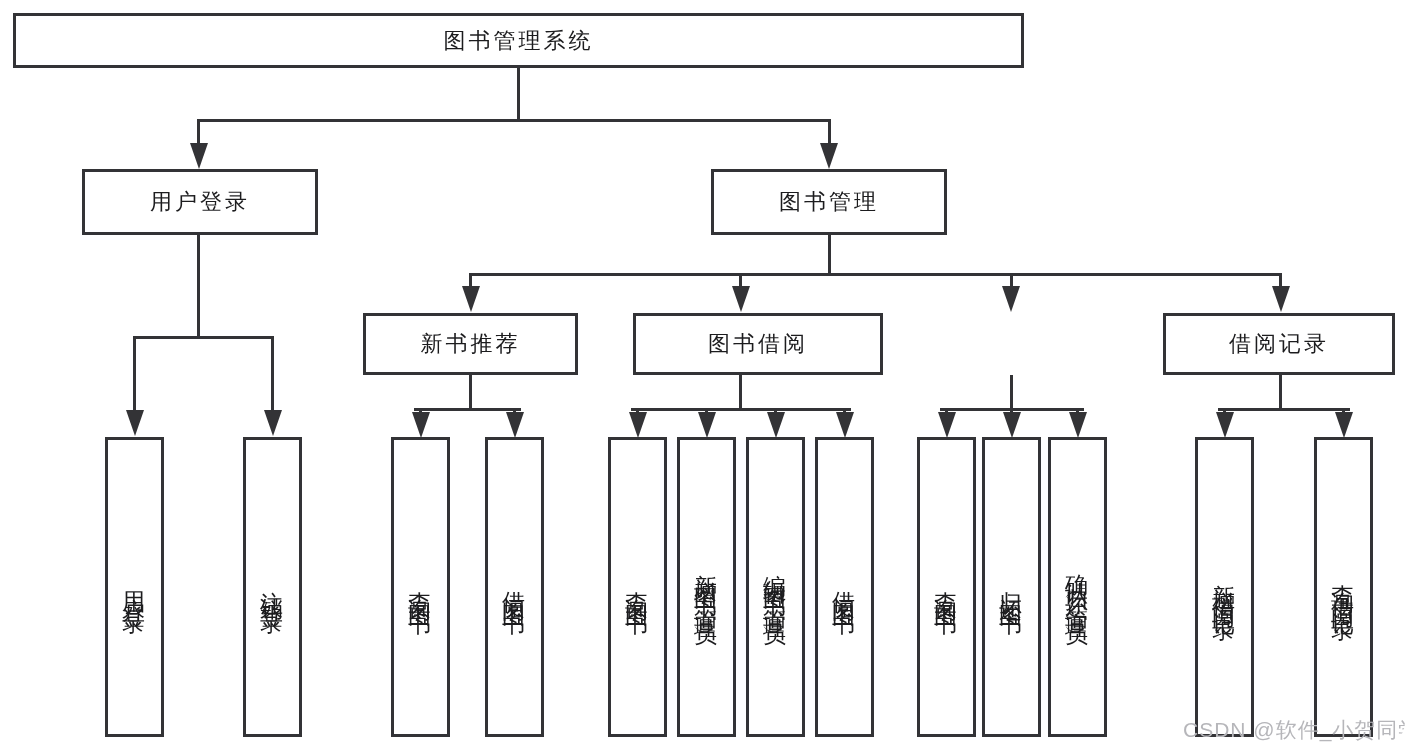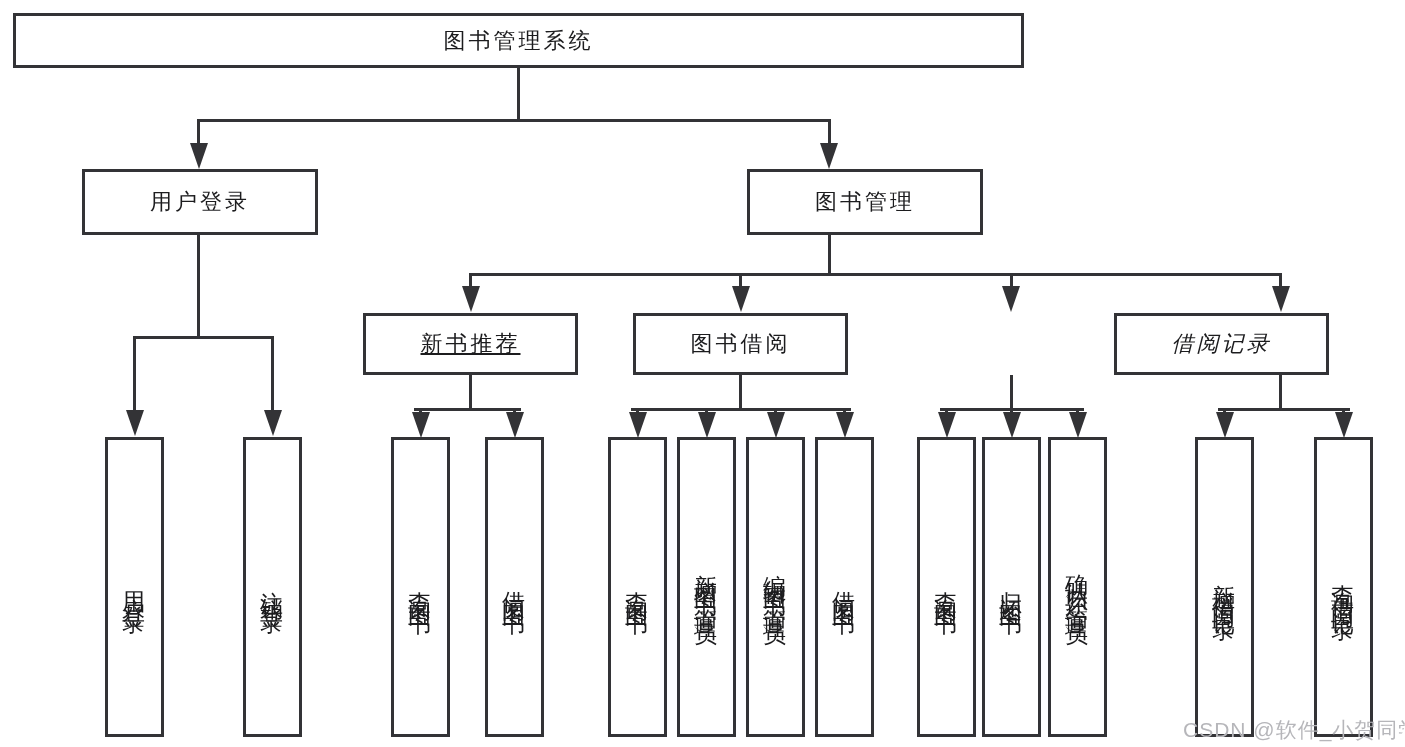--- a/index.html
+++ b/index.html
@@ -38,25 +38,25 @@
   
   .vl{position:absolute;width:3px;background:var(--line);}
   .hl{position:absolute;height:3px;background:var(--line);}
   .ah{position:absolute;width:0;height:0;
       border-left:9px solid transparent;
       border-right:9px solid transparent;
       border-top:26px solid var(--line);}
   
   .n-root{left:13px;top:13px;width:1011px;height:55px;}
   .n-login{left:82px;top:169px;width:236px;height:66px;}
-  .n-mgmt{left:711px;top:169px;width:236px;height:66px;margin-left:36px;}
-  .n-l3a{left:363px;top:313px;width:215px;height:62px;text-decoration:underline;}
-  .n-l3b{left:633px;top:313px;width:215px;height:62px;}
+  .n-mgmt{left:711px;top:169px;width:236px;height:66px;}
+  .n-l3a{left:363px;top:313px;width:215px;height:62px;}
+  .n-l3b{left:633px;top:313px;width:250px;height:62px;}
   .n-l3c{left:904px;top:313px;width:214px;height:62px;}
-  .n-l3d{left:1114px;top:313px;width:215px;height:62px;font-style:italic;}
+  .n-l3d{left:1163px;top:313px;width:232px;height:62px;}
   .lf-u1{left:105px;} .lf-u2{left:243px;}
   .lf-n1{left:391px;} .lf-n2{left:485px;}
   .lf-b1{left:608px;} .lf-b2{left:677px;} .lf-b3{left:746px;} .lf-b4{left:815px;}
   .lf-c1{left:917px;} .lf-c2{left:982px;} .lf-c3{left:1048px;}
   .lf-r1{left:1195px;} .lf-r2{left:1314px;}
   .watermark{
     position:absolute;left:1183px;top:716px;
     font-size:21px;letter-spacing:1px;
     color:var(--wm);z-index:5;
     white-space:nowrap;

